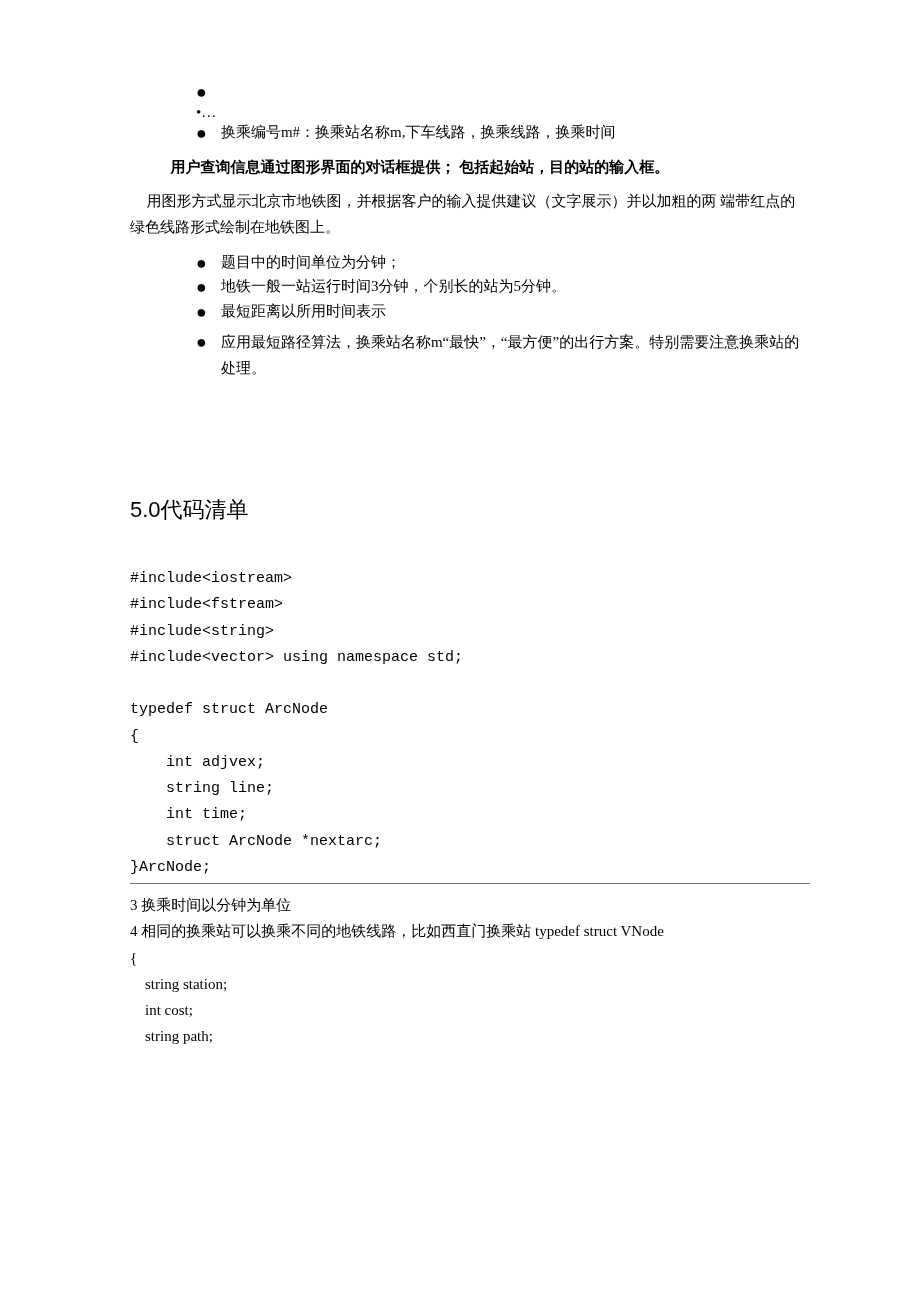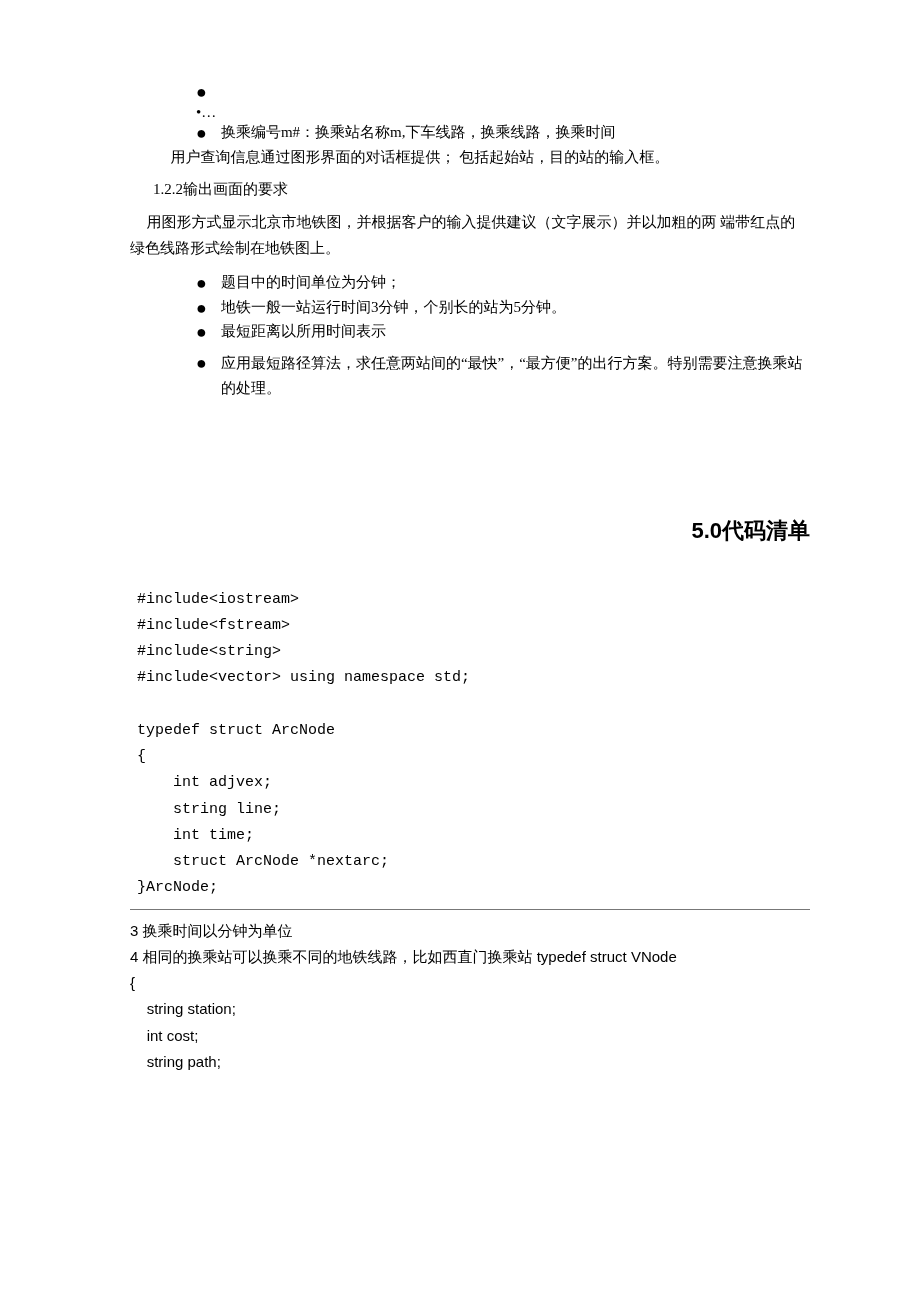--- a/index.html
+++ b/index.html
@@ -36,21 +36,22 @@
     margin-right: 14px;
     margin-top: 3px;
   }
   .ellipsis {
     padding-left: 66px;
     font-size: 15px;
     line-height: 1.2;
   }
   .para-indent {
     text-indent: 2.7em;
-    margin: 2px 0 10px 0;
+    margin: 12px 0 10px 0;
+    font-weight: bold;
   }
   .section-sub {
     margin: 10px 0 8px 23px;
   }
   .para-block {
     margin: 6px 0 10px 0;
     text-indent: 1.1em;
     line-height: 1.75;
   }
   .bullet-list-2 .bullet-item {
@@ -62,38 +63,37 @@
     align-items: flex-start;
   }
   .bullet-text-multi {
     line-height: 1.7;
   }
   .gap-sm { height: 6px; }
   .gap-md { height: 110px; }
   .h2 {
     font-family: "SimHei", "黑体", sans-serif;
     font-size: 22px;
-    font-weight: bold;
+    font-weight: normal;
     margin: 0 0 40px 0;
-    text-align: right;
   }
   .code-block {
     font-family: "Courier New", "SimSun", monospace;
     font-size: 15px;
     white-space: pre;
     line-height: 1.75;
-    margin: 7px;
+    margin: 0;
   }
   .hr-light {
     border: none;
     border-top: 1px solid #777;
     margin: 2px 0 8px 0;
   }
   .footnote-block {
-    font-family: Liberation Sans, sans-serif;
+    font-family: Liberation Serif, serif;
     font-size: 15px;
     white-space: pre-wrap;
     line-height: 1.75;
     margin-top: 6px;
   }
 </style>
 </head>
 <body>
 
 <div class="page">
@@ -106,21 +106,20 @@
   <div class="ellipsis">•…</div>
   <ul class="bullet-list">
     <li class="bullet-item">
       <span class="bullet-dot">●</span>
       <span>换乘编号m#：换乘站名称m,下车线路，换乘线路，换乘时间</span>
     </li>
   </ul>
 
   <p class="para-indent">用户查询信息通过图形界面的对话框提供；  包括起始站，目的站的输入框。</p>
 
-  <div class="section-sub">1.2.2输出画面的要求</div>
   <p class="para-block">用图形方式显示北京市地铁图，并根据客户的输入提供建议（文字展示）并以加粗的两 端带红点的绿色线路形式绘制在地铁图上。</p>
 
   <ul class="bullet-list bullet-list-2">
     <li class="bullet-item">
       <span class="bullet-dot">●</span>
       <span>题目中的时间单位为分钟；</span>
     </li>
     <li class="bullet-item">
       <span class="bullet-dot">●</span>
       <span>地铁一般一站运行时间3分钟，个别长的站为5分钟。</span>
@@ -129,21 +128,21 @@
       <span class="bullet-dot">●</span>
       <span>最短距离以所用时间表示</span>
     </li>
   </ul>
 
   <div class="gap-sm"></div>
 
   <ul class="bullet-list bullet-list-3">
     <li class="bullet-item">
       <span class="bullet-dot">●</span>
-      <span class="bullet-text-multi">应用最短路径算法，求任意两站间的“最快”，“最方便”的出行方案。特别需要注意换乘站的处理。</span>
+      <span class="bullet-text-multi">应用最短路径算法，换乘站名称m“最快”，“最方便”的出行方案。特别需要注意换乘站的处理。</span>
     </li>
   </ul>
 
   <div class="gap-md"></div>
 
   <h2 class="h2">5.0代码清单</h2>
 
   <pre class="code-block">#include&lt;iostream&gt;
 #include&lt;fstream&gt;
 #include&lt;string&gt;

